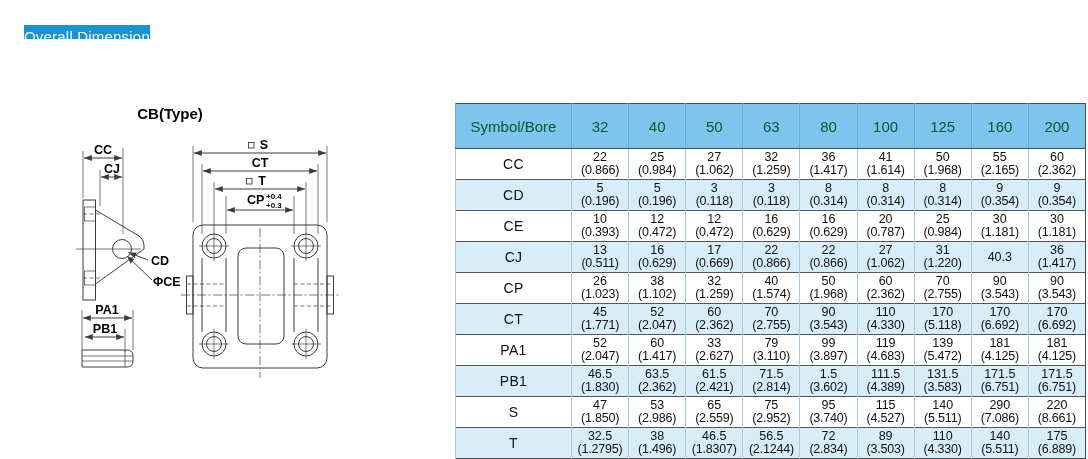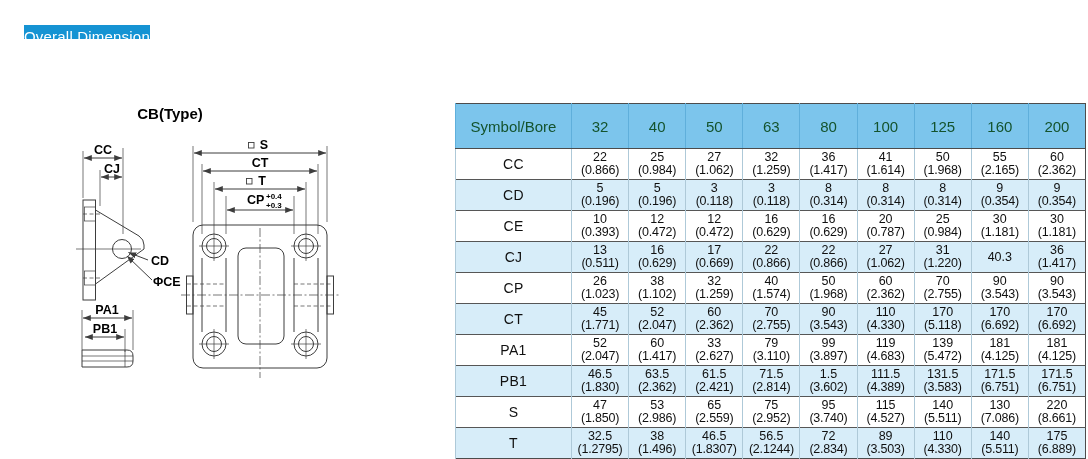--- a/index.html
+++ b/index.html
@@ -517,21 +517,21 @@
         </td>
         <td>
           <div class="mm">115</div>
           <div class="inch">(4.527)</div>
         </td>
         <td>
           <div class="mm">140</div>
           <div class="inch">(5.511)</div>
         </td>
         <td>
-          <div class="mm">130</div>
+          <div class="mm">290</div>
           <div class="inch">(7.086)</div>
         </td>
         <td>
           <div class="mm">220</div>
           <div class="inch">(8.661)</div>
         </td>
       </tr>
       <tr class="blue">
         <td class="sym">T</td>
         <td>

